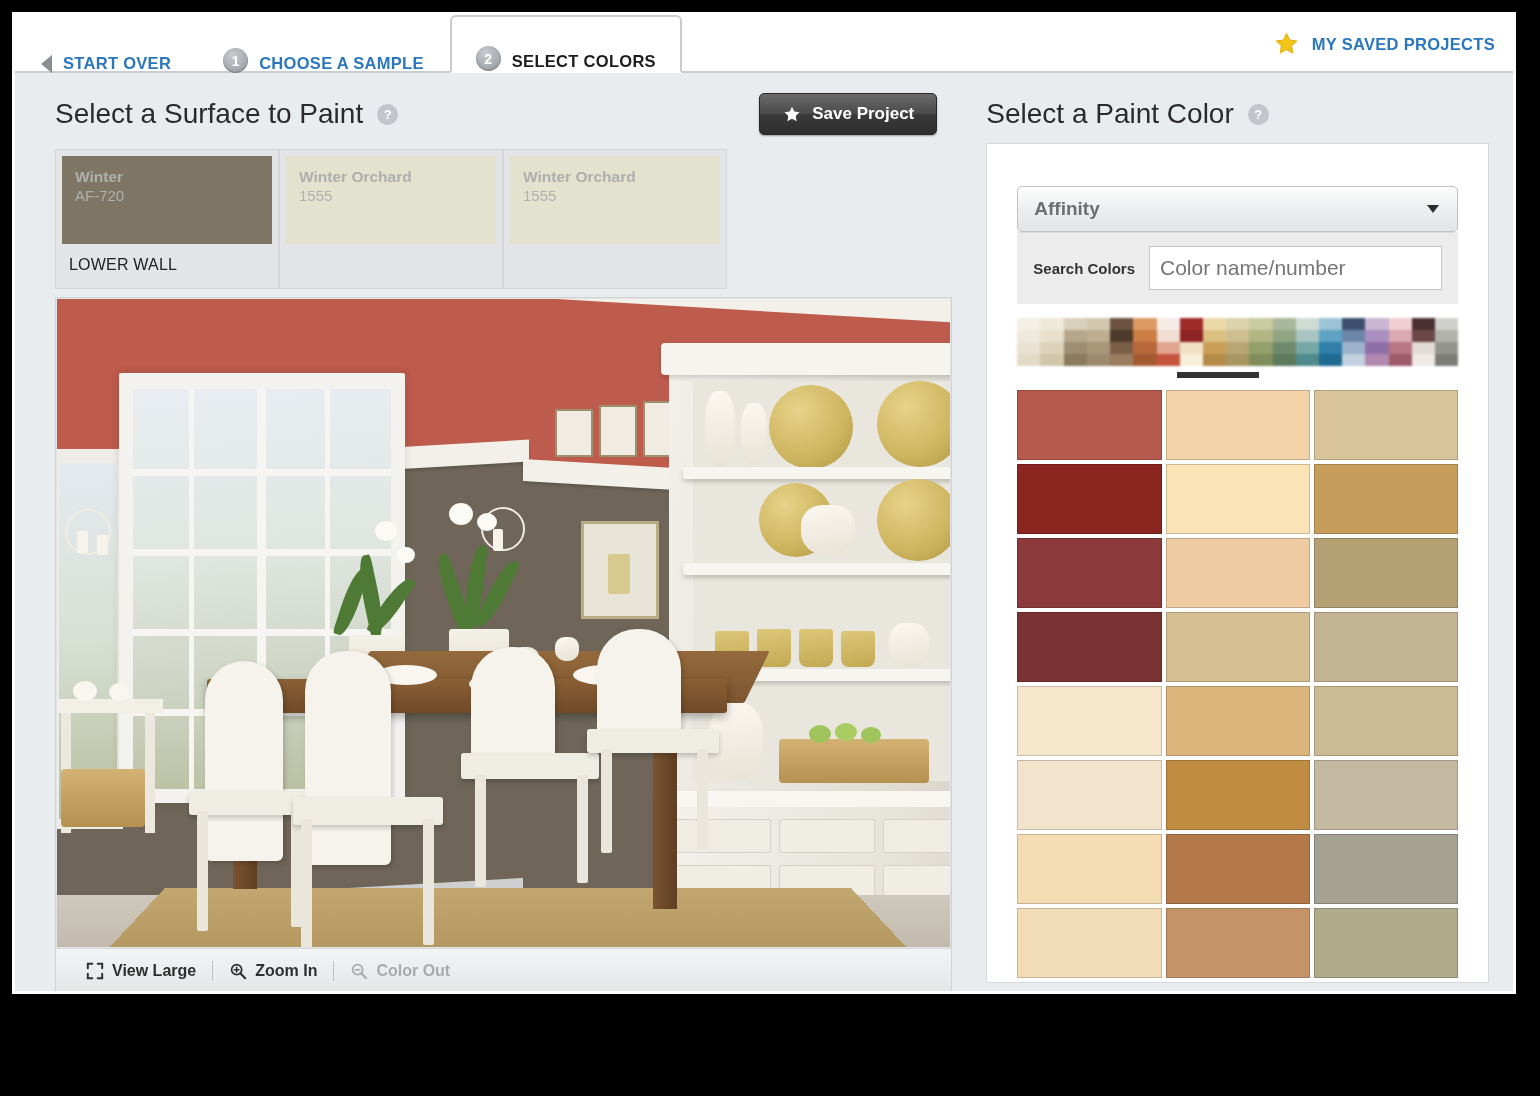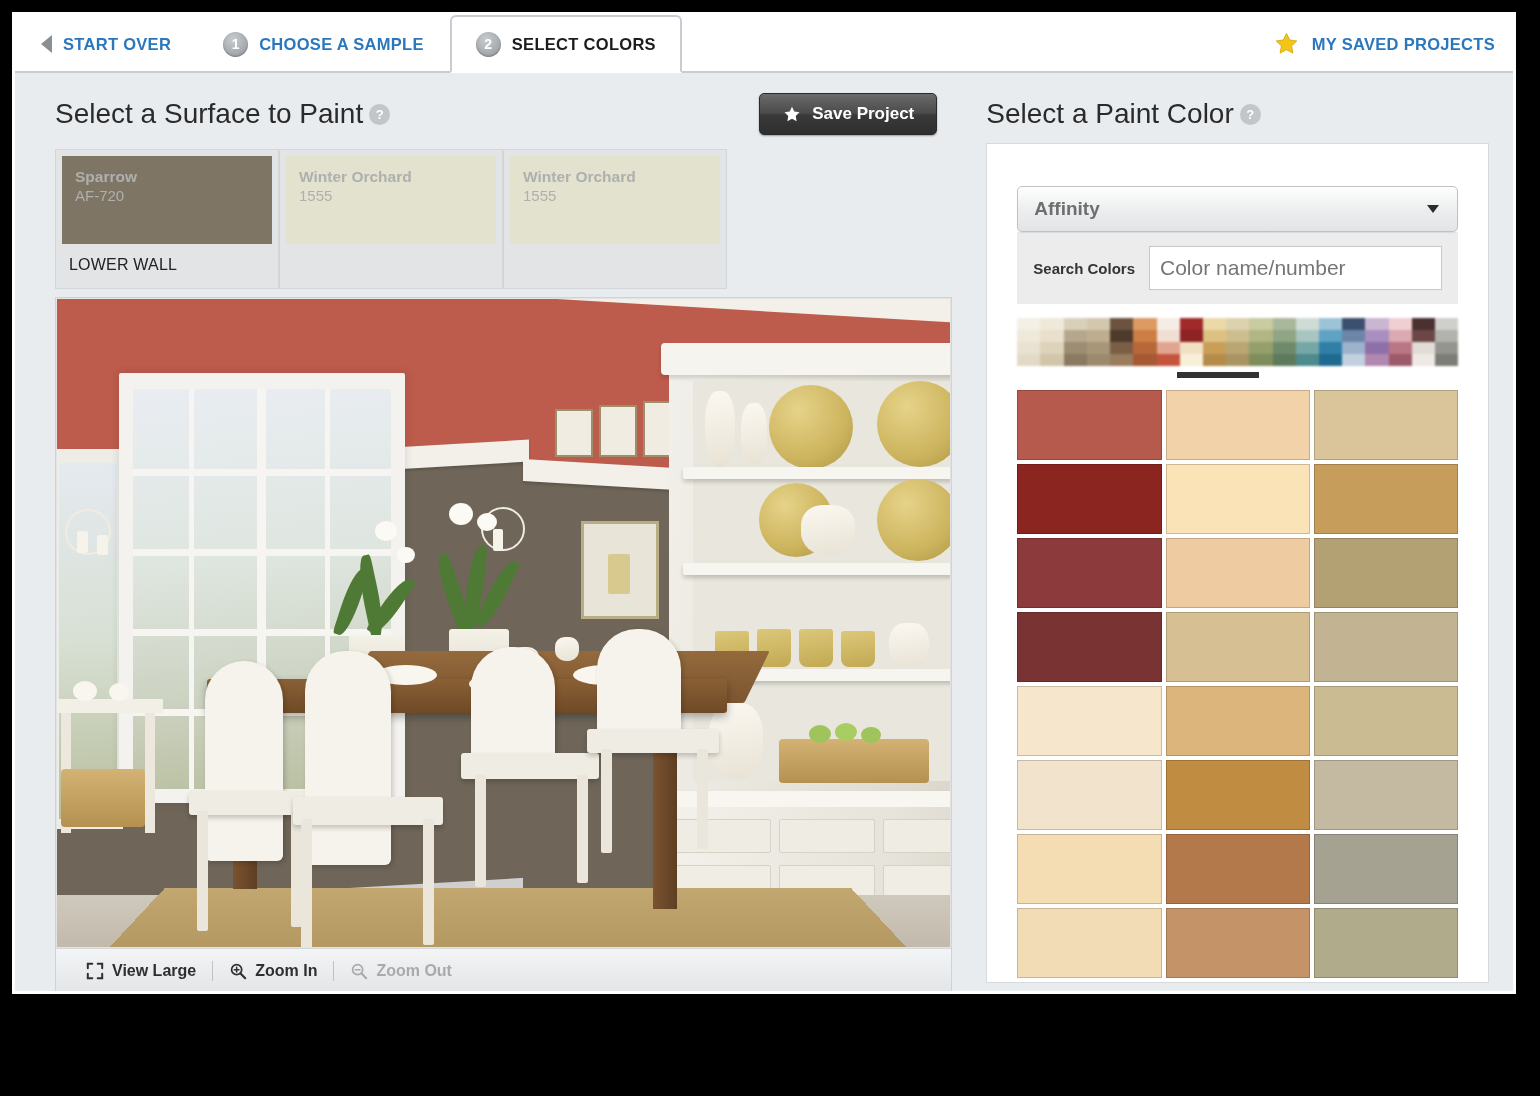--- a/index.html
+++ b/index.html
@@ -35,21 +35,21 @@
   .nav-left {
     position: absolute;
     left: 0; top: 0;
     height: 58px;
     display: flex;
     align-items: stretch;
   }
 
   .nav-item {
     display: flex;
-    align-items: center;
+    align-items: flex-end;
     gap: 11px;
     padding: 0 26px;
     height: 58px;
     cursor: pointer;
   }
 
   .nav-link-text {
     font-size: 16.5px;
     font-weight: bold;
     color: #2b77bd;
@@ -122,21 +122,21 @@
   #right-pane {
     flex: 1;
     position: relative;
     padding: 18px 24px 0 24px;
     background: #e9ecef;
   }
 
   .pane-title-row {
     display: flex;
     align-items: center;
-    gap: 6px;
+    gap: 14px;
     height: 46px;
   }
 
   .pane-title {
     font-size: 28px;
     color: #2a2a2a;
     font-weight: normal;
   }
 
   .help-icon {
@@ -658,21 +658,21 @@
           <path d="M12 2.2l2.9 6.1 6.6.9-4.8 4.6 1.2 6.6L12 17.3 6.1 20.4l1.2-6.6L2.5 9.2l6.6-.9z" fill="#ffffff"></path>
         </svg>
         <span class="lbl">Save Project</span>
       </div>
 
       <div id="surface-strip">
 
 
         <div class="surface-card">
           <div class="surface-chip" id="chip1" style="background: rgb(126, 117, 100);">
-            <div class="surface-name">Sparrow</div>
+            <div class="surface-name">Winter</div>
             <div class="surface-code">AF-720</div>
           </div>
           <div class="surface-label">LOWER WALL</div>
         </div>
 
         <div class="surface-card">
           <div class="surface-chip" id="chip2" style="background: rgb(227, 226, 207);">
             <div class="surface-name">Winter Orchard</div>
             <div class="surface-code">1555</div>
           </div>
@@ -842,21 +842,21 @@
           </div>
 
           <div class="tool-sep"></div>
 
           <div class="tool-btn disabled">
             <svg width="18" height="18" viewBox="0 0 20 20">
               <circle cx="8.5" cy="8.5" r="5.6" fill="none" stroke="#a8abae" stroke-width="1.9"></circle>
               <path d="M12.8 12.8L18 18" stroke="#a8abae" stroke-width="2.4" stroke-linecap="round"></path>
               <path d="M5.9 8.5h5.2" stroke="#a8abae" stroke-width="1.7" stroke-linecap="round"></path>
             </svg>
-            <span>Zoom Out</span>
+            <span>Color Out</span>
           </div>
         </div>
       </div>
     </div>
 
     <div id="right-pane">
 
       <div class="pane-title-row">
         <span class="pane-title">Select a Paint Color</span>
         <span class="help-icon">?</span>

